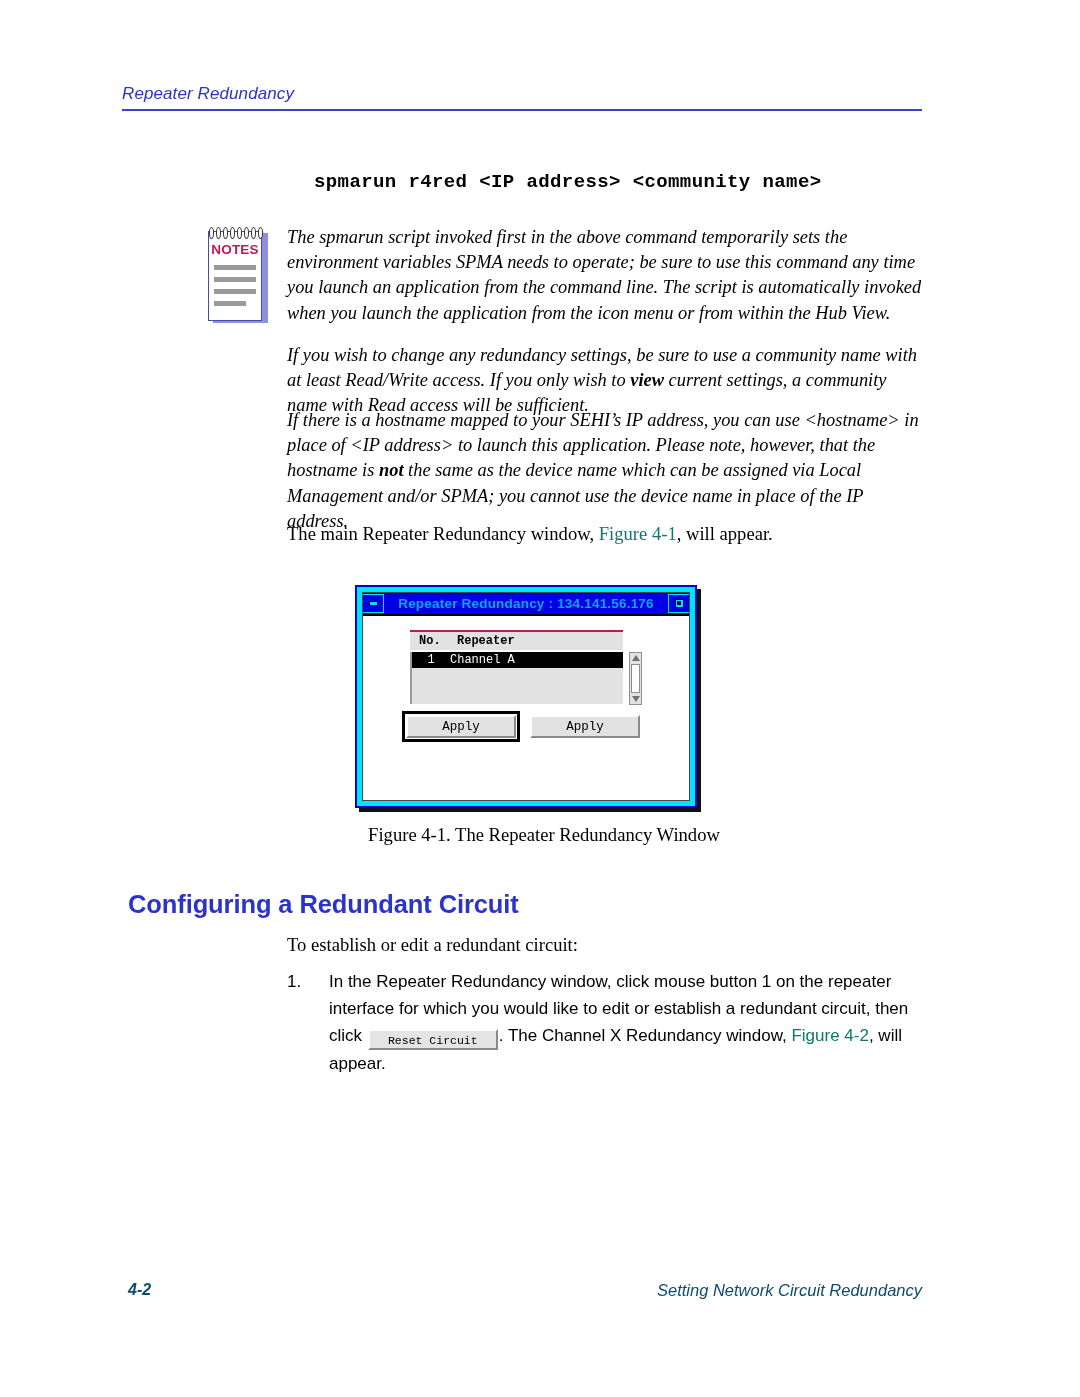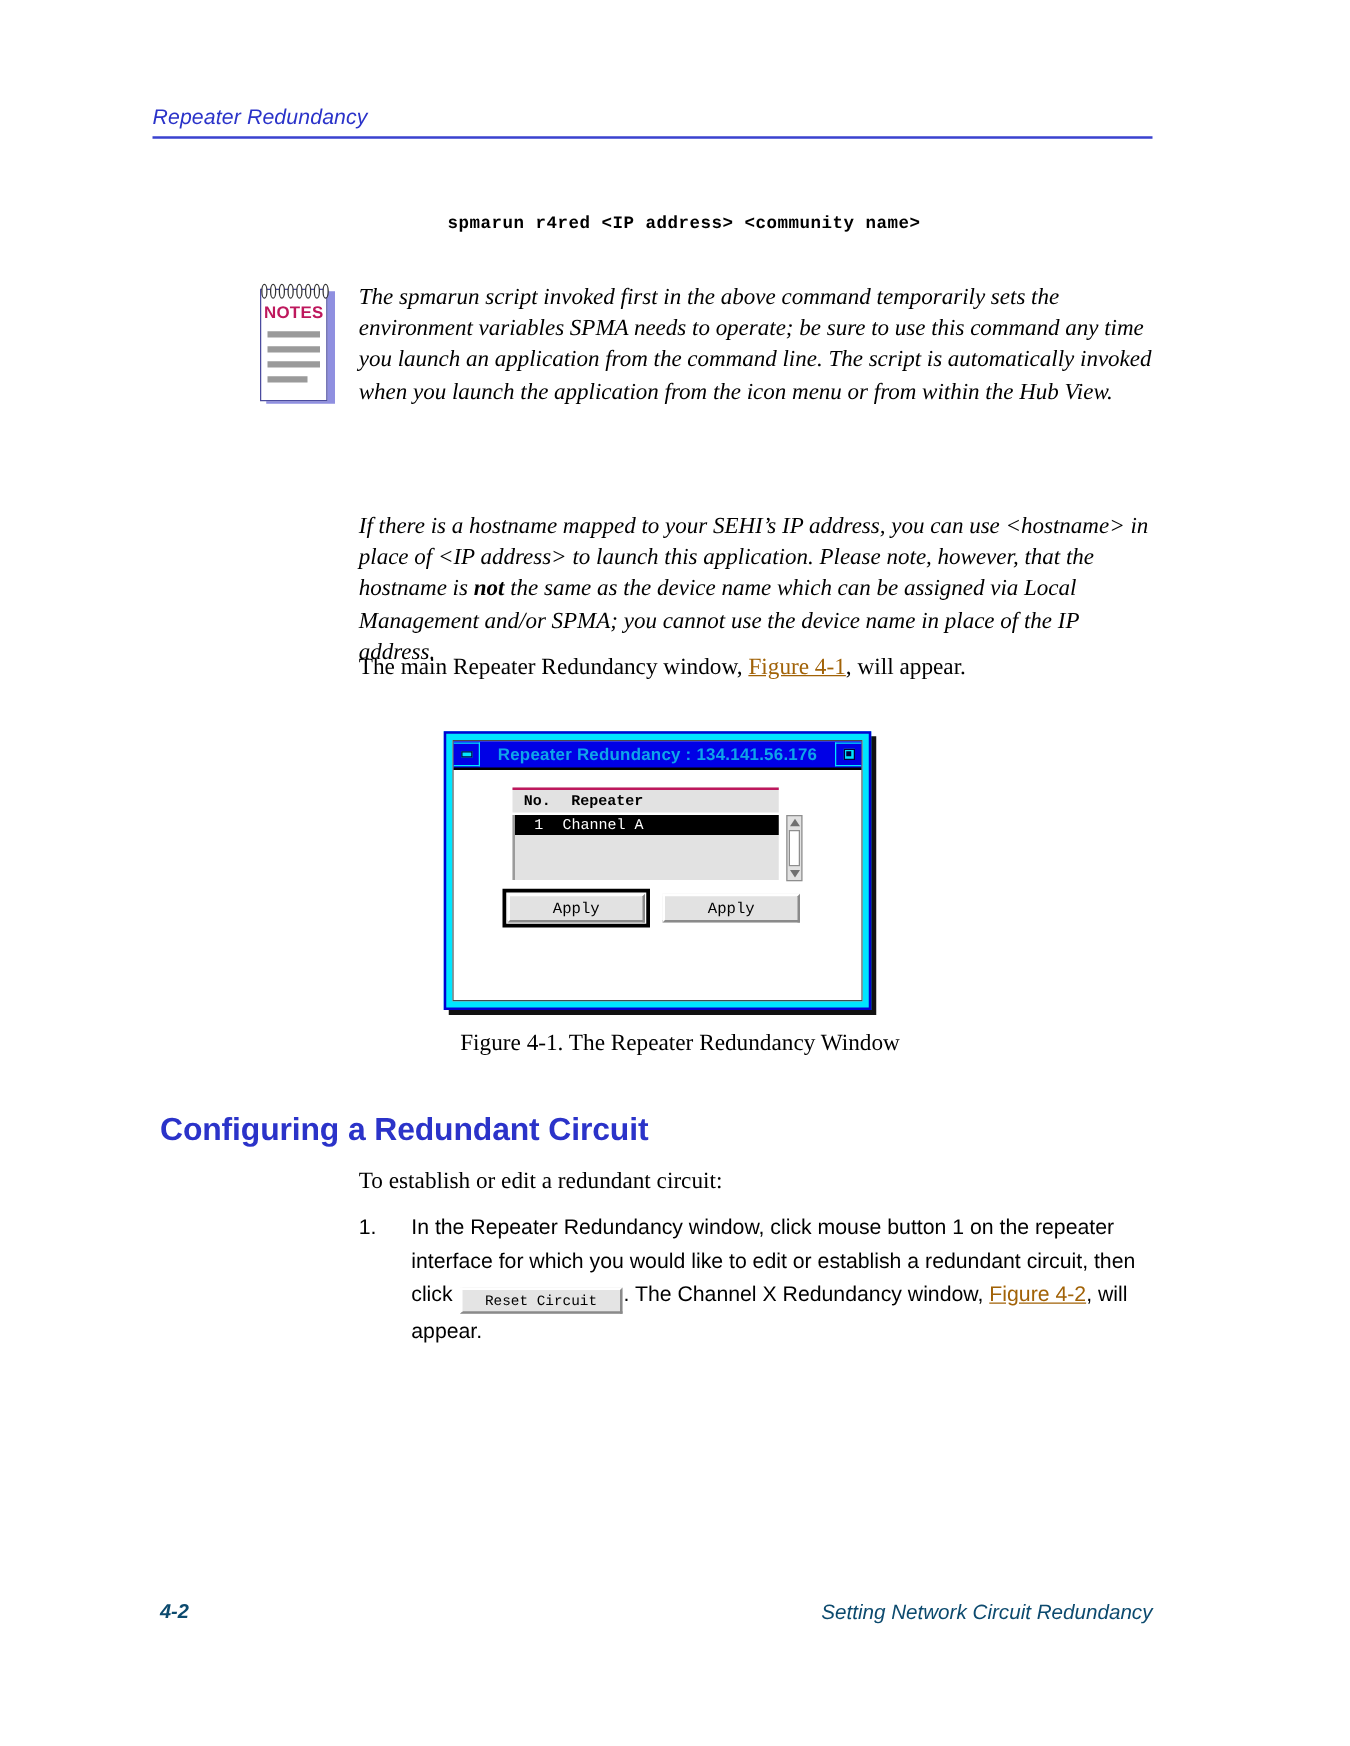--- a/index.html
+++ b/index.html
@@ -39,24 +39,23 @@
     width: 800px;
   }
 
   
   #command-line {
     position: absolute;
     left: 314px;
     top: 171px;
     font-family: "Liberation Mono", monospace;
     font-weight: bold;
-    font-size: 14px;
+    font-size: 19px;
     letter-spacing: 0.4px;
     white-space: nowrap;
-    margin-left: 44px;
   }
 
   
   #notes-block {
     position: absolute;
     left: 207px;
     top: 225px;
     width: 715px;
   }
   .note-icon {
@@ -147,21 +146,21 @@
 
   #para-mainwindow {
     position: absolute;
     left: 287px;
     top: 521px;
     width: 640px;
     font-family: "Liberation Serif", serif;
     font-size: 18.6px;
     line-height: 25px;
   }
-  .xref { color: #a16207; text-decoration: underline; }
+  .xref { color: #0f766e; }
 
   
   #figure-window {
     position: absolute;
     left: 355px;
     top: 585px;
     width: 342px;
     height: 223px;
     background: #00e5ff;
     border: 2px solid #0000d2;
@@ -445,20 +444,21 @@
         <i style="left:49px"></i>
     </div>
     <div class="notes-word">NOTES</div>
     <div class="rule" style="top:38px; width:42px;"></div>
     <div class="rule" style="top:50px; width:42px;"></div>
     <div class="rule" style="top:62px; width:42px;"></div>
     <div class="rule" style="top:74px; width:32px;"></div>
   </div>
   <div class="note-text">
     <div class="note-para">The spmarun script invoked first in the above command temporarily sets the environment variables SPMA needs to operate; be sure to use this command any time you launch an application from the command line. The script is automatically invoked when you launch the application from the icon menu or from within the Hub View.</div>
+    <div class="note-para"><span>If you wish to change any redundancy settings, be sure to use a community name with at least Read/Write access. If you only wish to </span><b>view</b><span> current settings, a community name with Read access will be sufficient.</span></div>
   </div>
 </div>
 
 <div id="para-hostname">
   <span>If there is a hostname mapped to your SEHI’s IP address, you can use &lt;hostname&gt; in place of &lt;IP address&gt; to launch this application. Please note, however, that the hostname is </span><b>not</b><span> the same as the device name which can be assigned via Local Management and/or SPMA; you cannot use the device name in place of the IP address.</span>
 </div>
 
 <div id="para-mainwindow">
   <span>The main Repeater Redundancy window, </span><span class="xref">Figure 4-1</span><span>, will appear.</span>
 </div>

